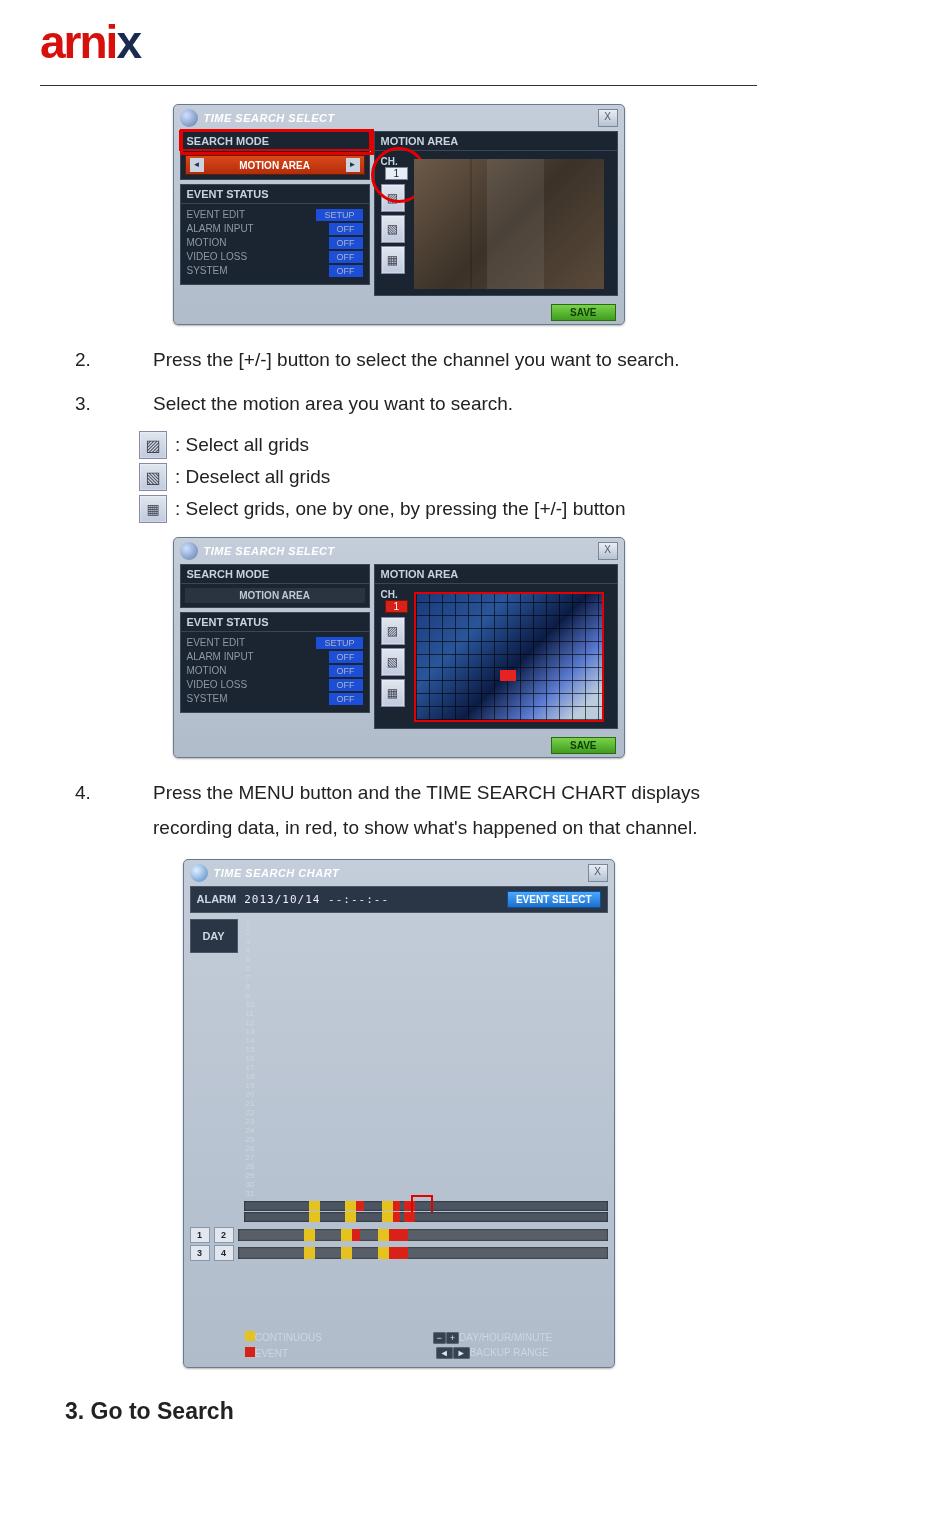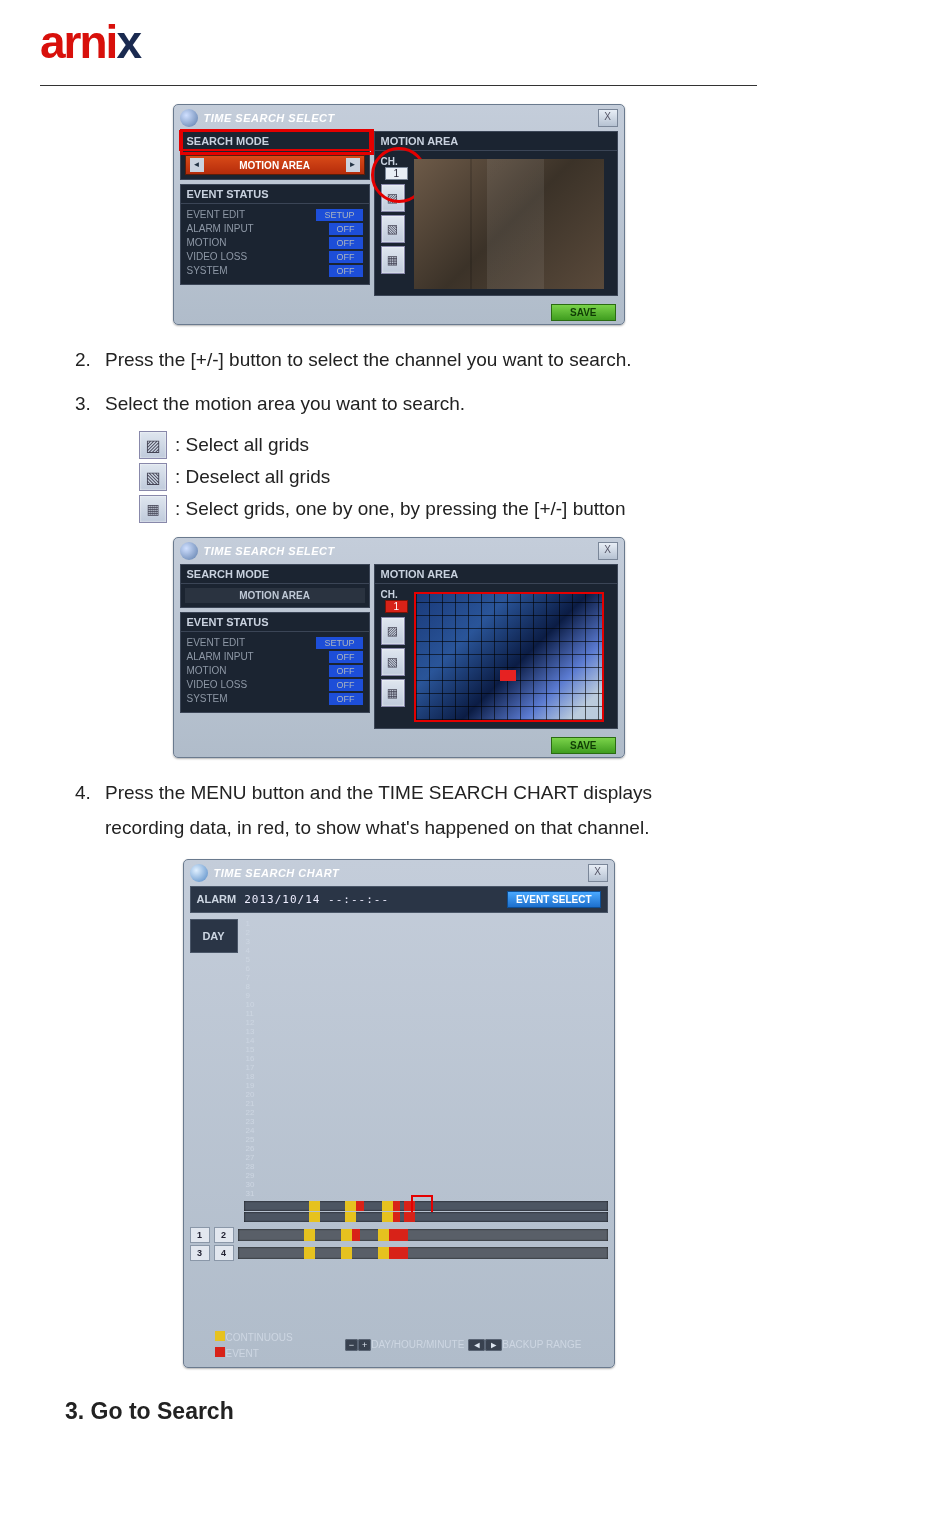--- a/index.html
+++ b/index.html
@@ -21,21 +21,21 @@
     font-size: 46px;
     font-weight: 900;
     letter-spacing: -2px;
   }
   .logo-red { color: #d8100b; }
   .logo-navy { color: #1a2a50; }
   .hr { border: none; border-top: 1.5px solid #333; margin: 6px 0 18px 0; }
   .content { padding: 0 25px; font-size: 19px; color: #222; }
   .ol-item { display: flex; margin: 10px 0; padding-left: 10px; line-height: 1.8; }
   .ol-num { width: 30px; flex: 0 0 30px; }
-  .ol-text { flex: 1; }
+  .ol-text { flex: 1; margin-left: 48px; }
   .icon-row { display: flex; align-items: center; margin: 4px 0 4px 74px; }
   .icon-legend {
     width: 26px; height: 26px;
     border: 1px solid #88a;
     background: linear-gradient(#dfe6ef,#bfcadb);
     display:flex;align-items:center;justify-content:center;
     font-size:16px;color:#445;
     flex:0 0 26px;
     box-shadow: inset 0 0 2px #fff;
   }
@@ -465,21 +465,21 @@
               <span class="seg" style="left:38%;width:3%;"></span>
               <span class="seg r" style="left:41%;width:5%;"></span>
             </div>
           </div>
         </div>
         <div class="legend-row">
           <div style="flex-direction:column;align-items:flex-start;gap:4px;">
             <div><span class="sq y"></span><span>CONTINUOUS</span></div>
             <div><span class="sq r"></span><span>EVENT</span></div>
           </div>
-          <div style="flex-direction:row;align-items:center;gap:4px;">
+          <div style="flex-direction:column;align-items:center;gap:4px;">
             <div><span class="kbd">−</span><span class="kbd">+</span><span>DAY/HOUR/MINUTE</span></div>
             <div><span class="kbd">◄</span><span class="kbd">►</span><span>BACKUP RANGE</span></div>
           </div>
         </div>
       </div>
     </div>
 
     <div class="h2">3. Go to Search</div>
 
   </div>

